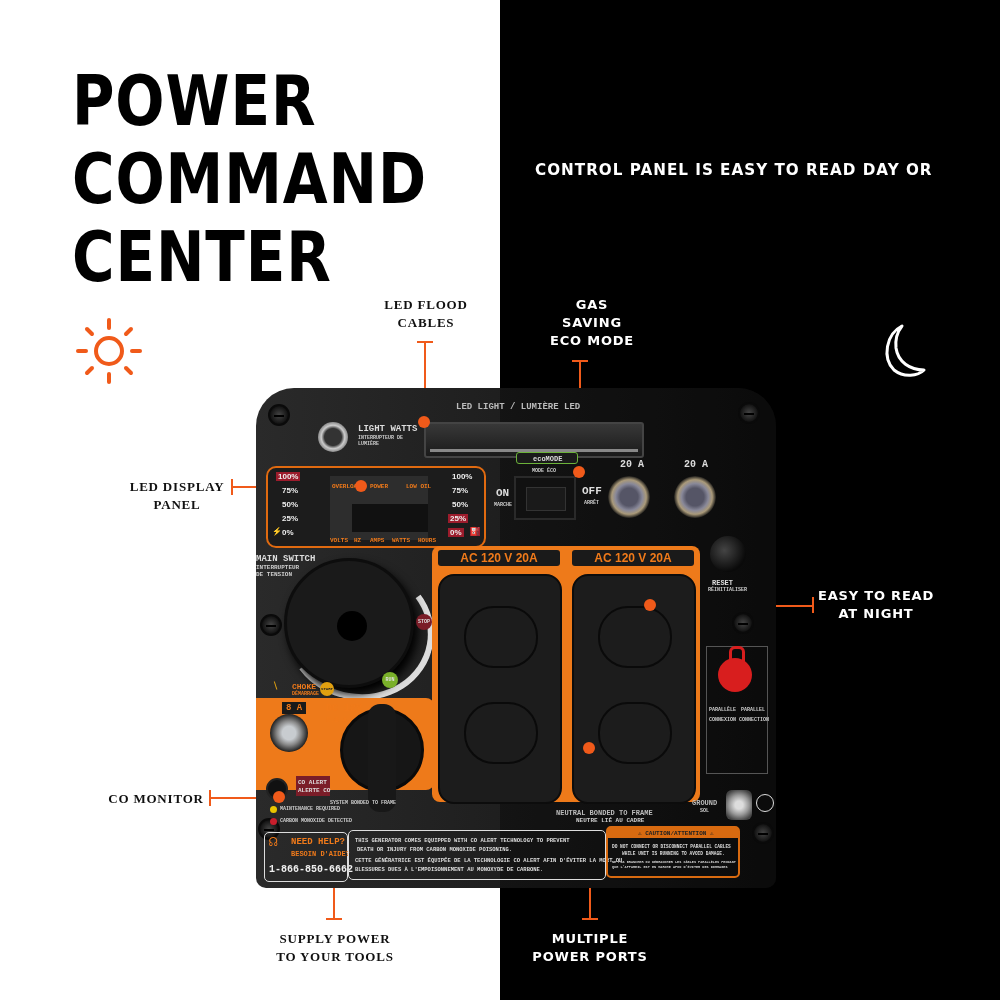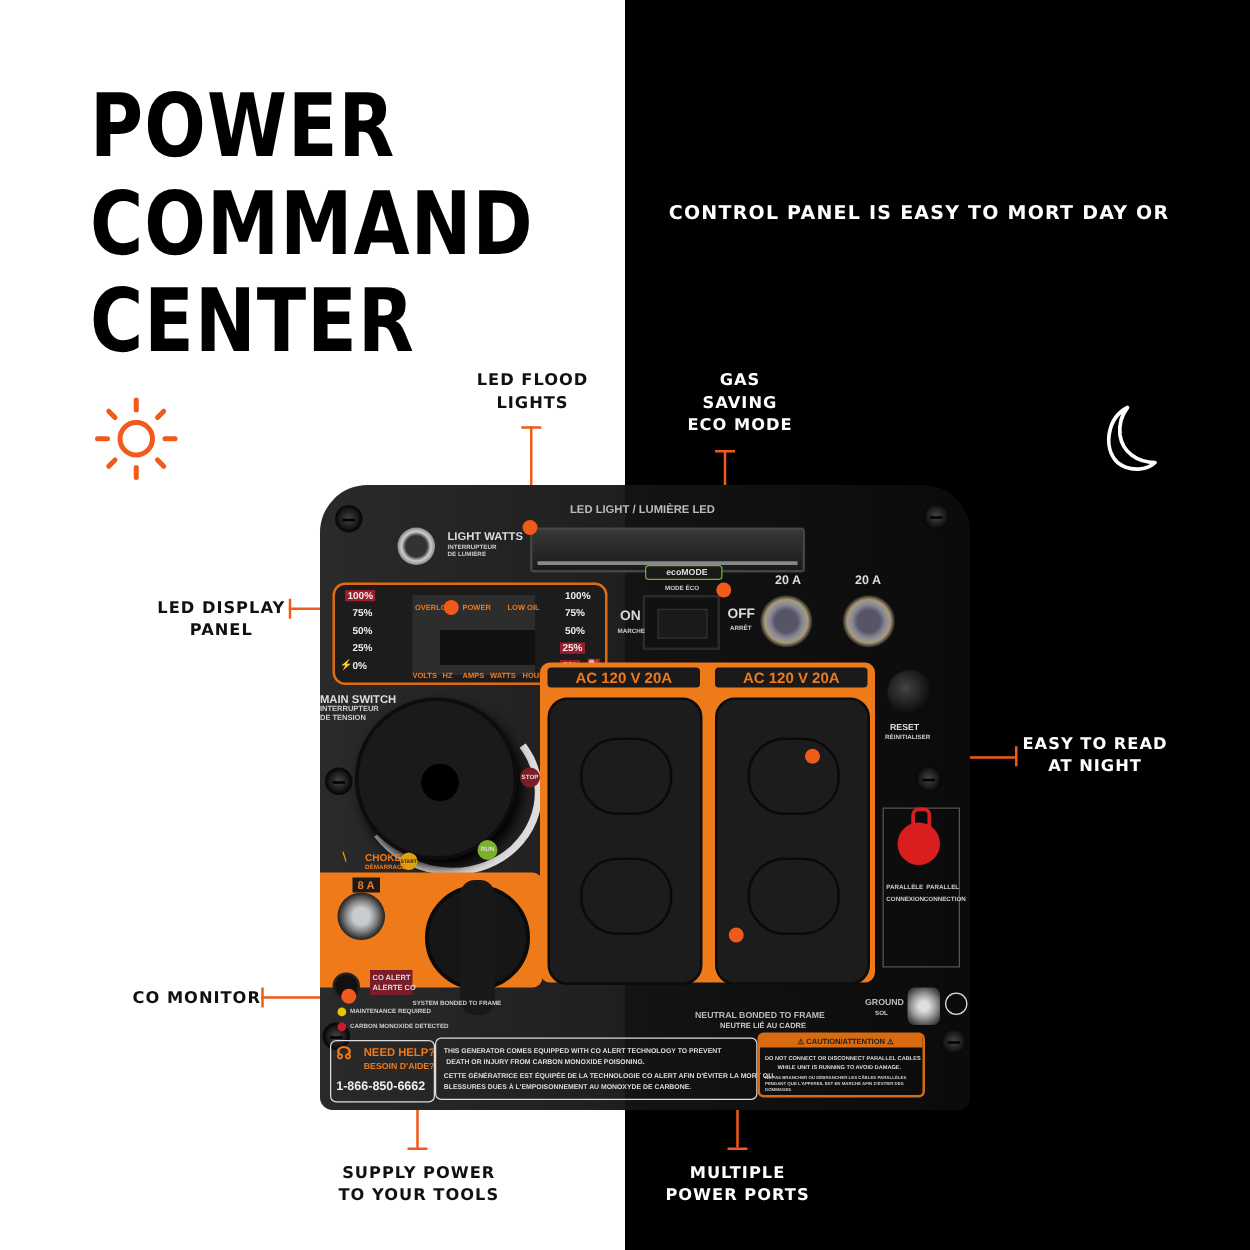--- a/index.html
+++ b/index.html
@@ -5,50 +5,50 @@
   * { margin: 0; padding: 0; box-sizing: border-box; }
   html, body { width: 1000px; height: 1000px; overflow: hidden; }
   body { position: relative; background: #ffffff; font-family: "DejaVu Sans", "Liberation Sans", sans-serif; }
   .half-dark { position: absolute; left: 500px; top: 0; width: 500px; height: 1000px; background: #000; }
   .abs { position: absolute; }
   .title { left: 72px; top: 62px; font-family: "DejaVu Sans", sans-serif; font-weight: 900; font-size: 70px; line-height: 78px; color: #000; letter-spacing: 1px; transform: scaleX(0.92); transform-origin: left top; font-stretch: condensed; }
   .title div { white-space: nowrap; }
   .desc { left: 535px; top: 160px; width: 420px; color: #fff; font-weight: bold; font-size: 15.2px; line-height: 20px; letter-spacing: 1px; }
   .desc div { white-space: nowrap; }
   .callout { font-weight: bold; font-size: 13px; line-height: 18px; letter-spacing: 0.8px; text-align: center; white-space: nowrap; }
-  .dark-text { color: #111; }
+  .dark-text { color: #111; font-family: Liberation Serif, serif; }
   .light-text { color: #fff; }
   .vline { position: absolute; width: 2px; background: #f05a1a; }
   .hline { position: absolute; height: 2px; background: #f05a1a; }
   .dot { position: absolute; width: 12px; height: 12px; border-radius: 50%; background: #f05a1a; }
 
   
   .panel { position: absolute; left: 256px; top: 388px; width: 520px; height: 500px; background: linear-gradient(90deg,#2a2a2a 0%,#1e1e1e 50%,#111 100%); border-radius: 38px 38px 10px 10px; overflow: hidden; }
   .panel .shade { position: absolute; left: 244px; top: 0; width: 276px; height: 100%; background: rgba(0,0,0,0.35); }
   .screw { position: absolute; width: 22px; height: 22px; border-radius: 50%; background: radial-gradient(circle,#444 0%,#111 70%); border: 2px solid #0a0a0a; }
   .screw::after { content: ""; position: absolute; left: 4px; top: 9px; width: 10px; height: 2px; background: #000; box-shadow: 0 0 0 0 #000; }
-  .ptxt { position: absolute; color: #ddd; font-family: Liberation Sans, sans-serif; font-weight: bold; font-size: 9px; line-height: 10px; white-space: nowrap; }
+  .ptxt { position: absolute; color: #ddd; font-family: Liberation Mono, monospace; font-weight: bold; font-size: 9px; line-height: 10px; white-space: nowrap; }
   .ptxt.sm { font-size: 5px; line-height: 6px; color: #ccc; }
   .ptxt.or { color: #f07a1a; }
   .ledbar { position: absolute; left: 168px; top: 34px; width: 220px; height: 36px; background: linear-gradient(#383838,#1a1a1a); border: 2px solid #444; border-radius: 3px; }
   .ledbar::after { content: ""; position: absolute; left: 4px; right: 4px; bottom: 4px; height: 3px; background: #888; }
   .lightsw { position: absolute; left: 62px; top: 34px; width: 30px; height: 30px; border-radius: 50%; background: radial-gradient(circle,#333 40%,#ccc 55%,#777 75%,#222 100%); }
   .display { position: absolute; left: 10px; top: 78px; width: 220px; height: 82px; border: 2px solid #e06a10; border-radius: 10px; background: #1c1c1c; }
   .disp-inner { position: absolute; left: 62px; top: 8px; width: 98px; height: 64px; background: #2d2d2d; }
   .lcd { position: absolute; left: 84px; top: 36px; width: 76px; height: 28px; background: #111; }
   .pct { position: absolute; font-family: "Liberation Sans", sans-serif; font-weight: bold; font-size: 8px; color: #eee; }
   .pct.red { background: #9c1c2c; padding: 0 2px; }
   .ecobadge { position: absolute; left: 260px; top: 64px; width: 62px; height: 12px; background: #1a1a1a; border: 1.5px solid #6cb33a; border-radius: 3px; }
   .rocker { position: absolute; left: 258px; top: 88px; width: 62px; height: 44px; background: #111; border: 2px solid #2a2a2a; }
   .rocker-in { position: absolute; left: 10px; top: 9px; width: 40px; height: 24px; background: #1a1a1a; border: 1px solid #333; }
   .breaker { position: absolute; width: 42px; height: 42px; border-radius: 50%; background: radial-gradient(circle,#556 30%,#889 45%,#aa9a7a 58%,#111 72%); }
   .knob { position: absolute; left: 28px; top: 170px; width: 130px; height: 130px; border-radius: 50%; background: #1a1a1a; border: 3px solid #0d0d0d; box-shadow: 4px 6px 10px #000; }
   .knob-hole { position: absolute; left: 50px; top: 50px; width: 30px; height: 30px; border-radius: 50%; background: #000; }
   .arc { position: absolute; left: 30px; top: 176px; width: 148px; height: 136px; border-radius: 50%; border: 6px solid transparent; border-right-color: #ddd; border-bottom-color: #ddd; transform: rotate(10deg); }
-  .orange-ac { position: absolute; left: 176px; top: 142px; width: 268px; height: 256px; background: #ee7a1a; border-radius: 8px; }
+  .orange-ac { position: absolute; left: 176px; top: 158px; width: 268px; height: 256px; background: #ee7a1a; border-radius: 8px; }
   .acbar { position: absolute; top: 4px; height: 16px; background: #1a1a1a; border-radius: 3px; color: #f07a1a; font-family: "Liberation Sans", sans-serif; font-weight: bold; font-size: 12px; line-height: 16px; text-align: center; }
   .outlet { position: absolute; top: 28px; width: 124px; height: 230px; background: #1c1c1c; border-radius: 16px; border: 2px solid #0c0c0c; }
   .outlet .rec { position: absolute; left: 24px; width: 74px; height: 62px; border-radius: 30px; border: 2px solid #0a0a0a; }
   .orange-dc { position: absolute; left: 0px; top: 310px; width: 178px; height: 92px; background: #ee7a1a; border-radius: 0 8px 8px 0; }
   .dcsock { position: absolute; left: 84px; top: 320px; width: 84px; height: 84px; border-radius: 50%; background: #161616; border: 3px solid #0a0a0a; }
   .dccap { position: absolute; left: 112px; top: 316px; width: 28px; height: 108px; background: #181818; border-radius: 12px; }
   .fuse8 { position: absolute; left: 14px; top: 326px; width: 38px; height: 38px; border-radius: 50%; background: radial-gradient(circle,#c8ccd0 25%,#888 45%,#222 70%); }
   .coalert-box { position: absolute; left: 40px; top: 388px; width: 34px; height: 20px; background: #7a1d28; }
   .coled { position: absolute; left: 10px; top: 390px; width: 22px; height: 22px; border-radius: 50%; background: #111; border: 2px solid #222; }
   .led-dot { position: absolute; width: 7px; height: 7px; border-radius: 50%; }
@@ -68,21 +68,21 @@
 
 <div class="half-dark"></div>
 
 <div class="abs title">
   <div>POWER</div>
   <div>COMMAND</div>
   <div>CENTER</div>
 </div>
 
 <div class="abs desc">
-  <div>CONTROL PANEL IS EASY TO MORT DAY OR</div>
+  <div>CONTROL PANEL IS EASY TO READ DAY OR</div>
 </div>
 
 <svg class="abs" style="left:74px;top:316px" width="70" height="70" viewBox="0 0 70 70">
   <g stroke="#f05a1a" stroke-width="4" stroke-linecap="round" fill="none">
     <circle cx="35" cy="35" r="13"></circle>
     <line x1="35" y1="4" x2="35" y2="12"></line>
       <line x1="35" y1="58" x2="35" y2="66"></line>
     <line x1="4" y1="35" x2="12" y2="35"></line>
       <line x1="58" y1="35" x2="66" y2="35"></line>
     <line x1="13" y1="13" x2="18" y2="18"></line>
@@ -91,21 +91,21 @@
       <line x1="52" y1="18" x2="57" y2="13"></line>
   </g>
 </svg>
 
 <svg class="abs" style="left:876px;top:322px" width="54" height="60" viewBox="0 0 54 60">
   <path d="M26 4 C10 12 6 36 18 48 C28 56 42 54 48 48 C34 48 22 40 20 26 C19 16 22 9 26 4 Z" fill="none" stroke="#fff" stroke-width="3" stroke-linejoin="round"></path>
 </svg>
 
 <div class="abs callout dark-text" style="left:374px;top:296px;width:104px">
   <div>LED FLOOD</div>
-  <div>LIGHTS</div>
+  <div>CABLES</div>
 </div>
 <div class="hline" style="left:417px;top:341px;width:16px"></div>
 <div class="vline" style="left:424px;top:341px;height:80px"></div>
 
 <div class="abs callout light-text" style="left:540px;top:296px;width:104px">
   <div>GAS</div>
   <div>SAVING</div>
   <div>ECO MODE</div>
 </div>
 <div class="hline" style="left:572px;top:360px;width:16px"></div>

